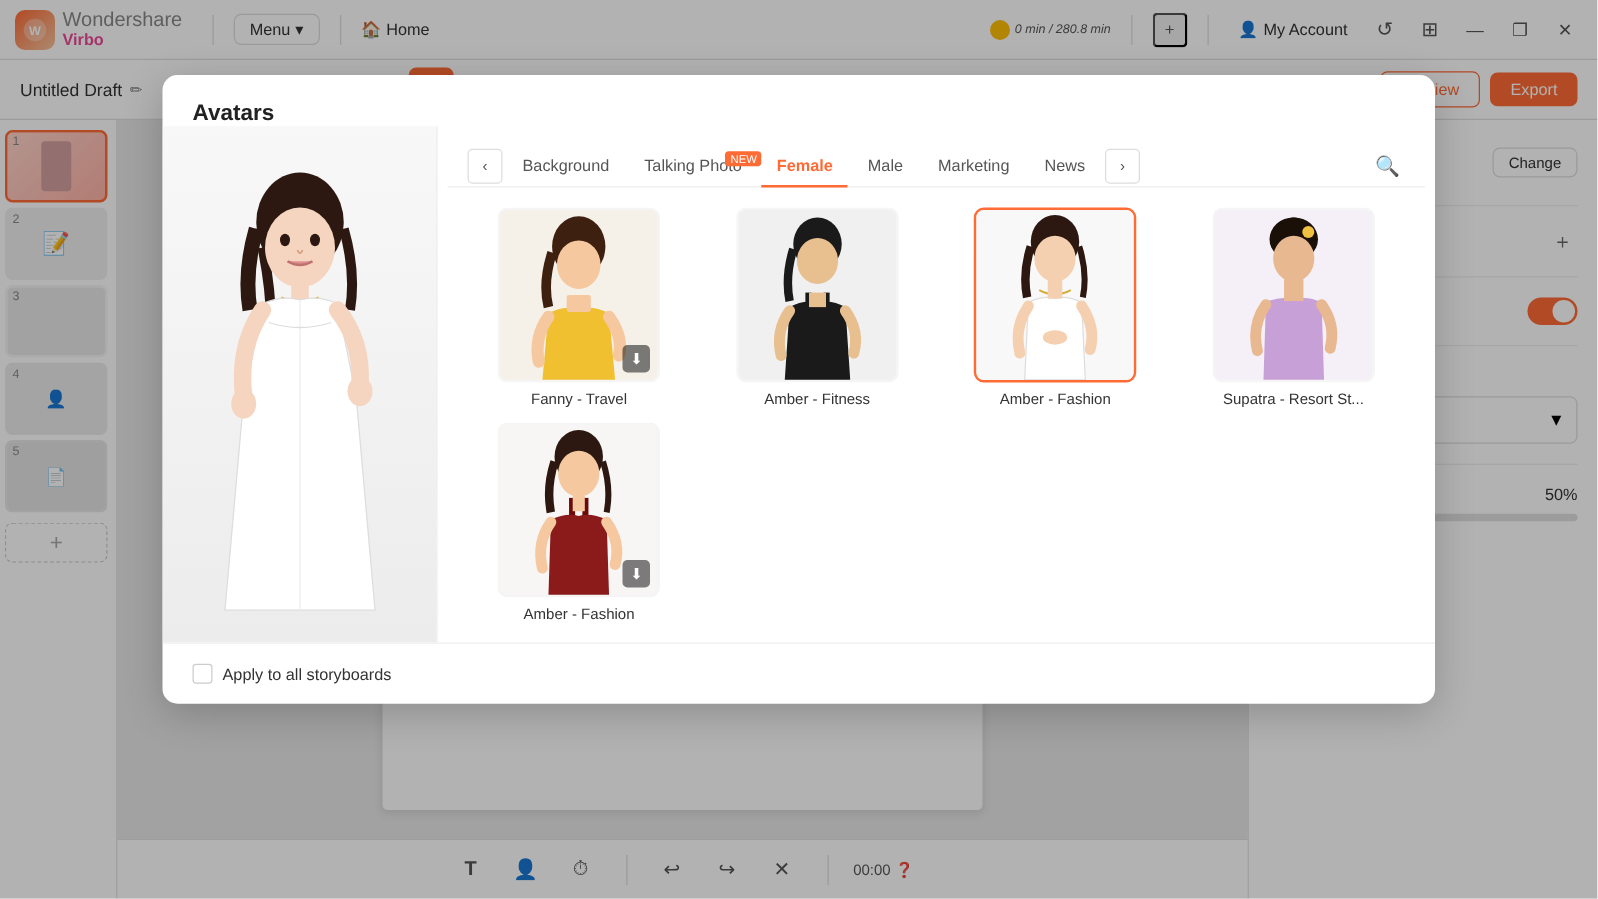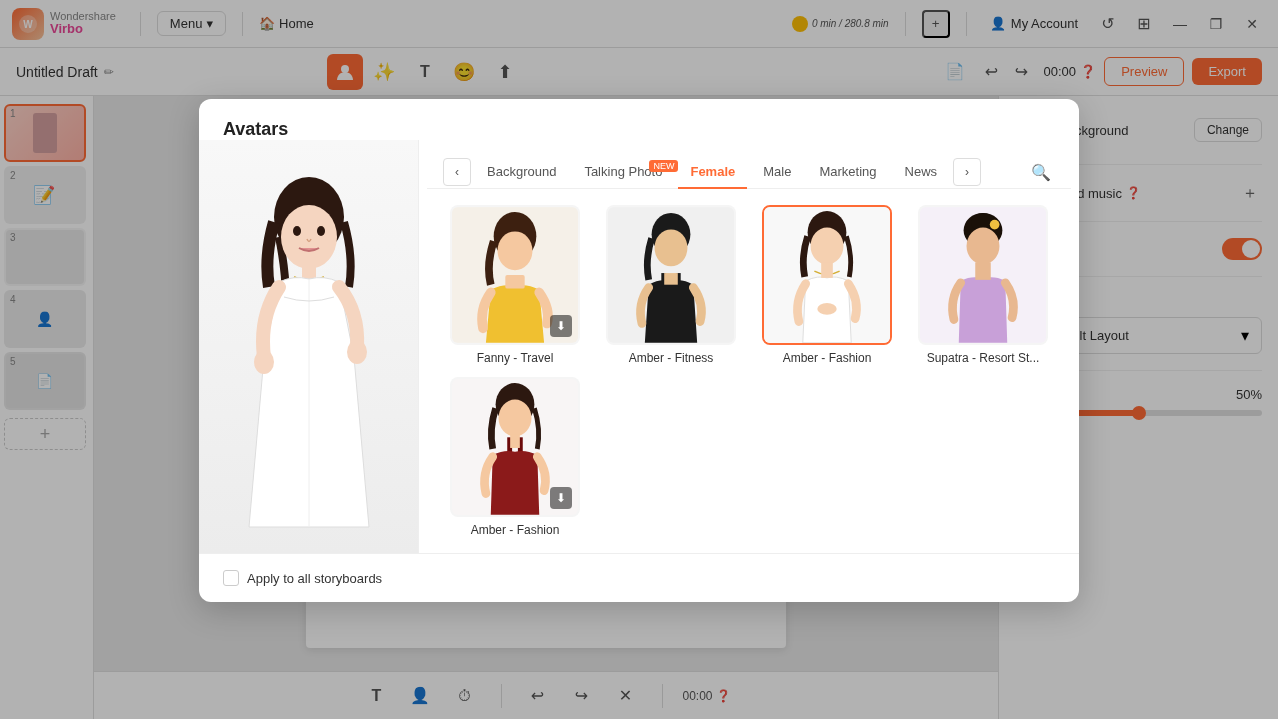--- a/index.html
+++ b/index.html
@@ -66,21 +66,21 @@
     .layout-select { display: flex; align-items: center; justify-content: space-between; border: 1px solid #ddd; border-radius: 6px; padding: 8px 12px; cursor: pointer; background: #fff; }
     .layout-select-text { font-size: 13px; color: #333; display: flex; align-items: center; gap: 6px; }
     .volume-section { }
     .volume-label { font-size: 13px; color: #333; display: flex; justify-content: space-between; align-items: center; }
     .volume-bar { width: 100%; height: 6px; background: #e0e0e0; border-radius: 3px; margin-top: 8px; position: relative; }
     .volume-fill { height: 100%; background: linear-gradient(to right, #ff6b35, #ff6b35); border-radius: 3px; width: 50%; }
     .volume-knob { width: 14px; height: 14px; background: #ff6b35; border-radius: 50%; position: absolute; top: -4px; left: 50%; transform: translateX(-50%); }
 
     
     .modal-overlay { position: absolute; top: 0; left: 0; right: 0; bottom: 0; background: rgba(0,0,0,0.3); display: flex; align-items: flex-start; justify-content: center; padding-top: 60px; z-index: 100; }
-    .modal { background: #fff; border-radius: 12px; width: 880px; max-height: 560px; display: flex; flex-direction: column; overflow: hidden; box-shadow: 0 8px 32px rgba(0,0,0,0.2); margin-top: 39px; }
+    .modal { background: #fff; border-radius: 12px; width: 1018px; max-height: 560px; display: flex; flex-direction: column; overflow: hidden; box-shadow: 0 8px 32px rgba(0,0,0,0.2); }
     .modal-header { padding: 20px 24px 0; }
     .modal-title { font-size: 18px; font-weight: 700; color: #222; }
     .modal-body { display: flex; flex: 1; overflow: hidden; }
     .modal-preview { width: 220px; min-height: 400px; background: #f5f5f5; border-right: 1px solid #eee; display: flex; align-items: center; justify-content: center; overflow: hidden; }
     .modal-right { flex: 1; display: flex; flex-direction: column; padding: 0 8px; }
 
     
     .tabs-row { display: flex; align-items: center; padding: 16px 16px 0; gap: 4px; border-bottom: 1px solid #eee; position: relative; }
     .tab-item { padding: 8px 12px; font-size: 13px; color: #555; cursor: pointer; border-bottom: 2px solid transparent; margin-bottom: -1px; }
     .tab-item.active { color: #ff6b35; border-bottom-color: #ff6b35; font-weight: 600; }
@@ -117,21 +117,21 @@
 
 <div class="topbar">
   <div class="logo-area">
     <div class="logo-icon">
       <svg width="20" height="20" viewBox="0 0 20 20">
           <circle cx="10" cy="10" r="9" fill="white" opacity="0.3"></circle>
           <text x="10" y="14" text-anchor="middle" fill="white" font-size="10" font-weight="bold">W</text>
         </svg>
     </div>
     <div style="display:flex;flex-direction:column;line-height:1.1">
-      <span style="font-size:11px;color:#888;">Wondershare</span>
+      <span style="font-size:16px;color:#888;">Wondershare</span>
       <span style="font-size:13px;font-weight:700;color:#ec4899;">Virbo</span>
     </div>
   </div>
   <div class="sep"></div>
   <button class="menu-btn">
     <span>Menu</span>
     <span>▾</span>
   </button>
   <div class="sep"></div>
   <div class="home-btn">

